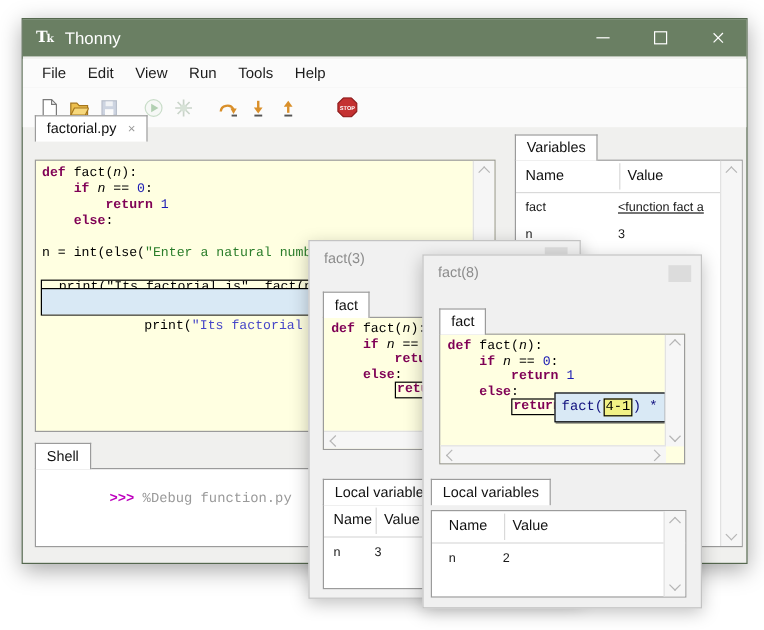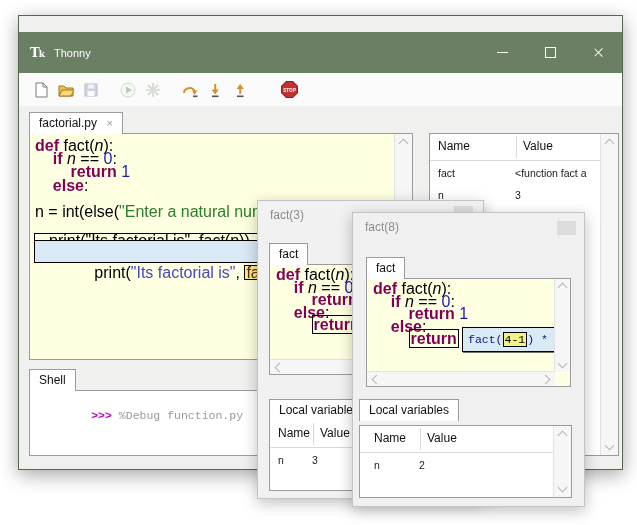--- a/index.html
+++ b/index.html
@@ -2,24 +2,24 @@
 <html><head>
 <meta charset="utf-8">
 <style>
   html,body{margin:0;padding:0;}
   body{width:637px;height:525px;background:#ffffff;font-family:"Liberation Sans",sans-serif;position:relative;overflow:hidden;}
   .stage{position:absolute;inset:0;}
 
   
   .app-window{position:absolute;left:18px;top:15px;width:603px;height:453px;background:#f0f0ee;
     border:1px solid #55684f;box-shadow:0 5px 18px rgba(0,0,0,.35);z-index:1;}
-  .titlebar{position:absolute;left:0;top:0;width:100%;height:41px;background:#6a7f63;display:flex;align-items:center;margin-top:16px;}
+  .titlebar{position:absolute;left:0;top:0;width:100%;height:31px;background:#6a7f63;display:flex;align-items:center;}
   .app-logo{color:#fff;font-family:"DejaVu Serif",serif;font-size:13px;font-weight:bold;margin-left:11px;letter-spacing:-1px;}
   .app-logo small{font-size:9px;}
-  .win-title{color:#ffffff;font-size:11px;margin-left:10px;}
+  .win-title{color:#ffffff;font-size:14px;margin-left:10px;}
   .win-controls{margin-left:auto;display:flex;height:100%;}
   .wbtn{width:48px;height:100%;display:flex;align-items:center;justify-content:center;}
   .g-min{width:11px;height:1px;background:#fff;display:block;}
   .g-max{width:9px;height:9px;border:1px solid #fff;display:block;}
   .g-close{position:relative;width:11px;height:11px;display:block;}
   .g-close::before,.g-close::after{content:"";position:absolute;left:5px;top:0;width:1.4px;height:11px;background:#fff;}
   .g-close::before{transform:rotate(45deg);} .g-close::after{transform:rotate(-45deg);}
 
   .menubar{position:absolute;left:0;top:33px;width:100%;height:24px;background:#fbfbfb;display:flex;align-items:center;padding-left:7px;box-sizing:border-box;}
   .menu-item{font-size:12.5px;color:#1c1c1c;padding:3px 9px;}
@@ -28,21 +28,21 @@
   .tbtn{width:22px;height:22px;display:flex;align-items:center;justify-content:center;margin-right:3px;}
   .tb-gap{width:12px;}
   .dim{opacity:.42;filter:grayscale(25%);}
 
   
   .tab{position:absolute;background:#ffffff;border:1px solid #9b9b9b;border-bottom:none;padding:3px 9px 4px 9px;font-size:12px;color:#111;z-index:3;}
   .panel{position:absolute;border:1px solid #9b9b9b;box-sizing:border-box;background:#fff;}
 
   
   .editor-panel{left:10px;top:117px;width:384px;height:227px;background:#ffffe1;overflow:hidden;}
-  .code{font-family:Liberation Sans, sans-serif;font-size:16px;color:#000;}
+  .code{font-family:Liberation Mono, monospace;font-size:11px;color:#000;}
   .ed-code{position:absolute;left:5px;top:5px;right:18px;}
   .ed-code .cl{height:13.2px;line-height:13.2px;white-space:pre;}
   .cl{white-space:pre;}
   .t-kw{color:#7f0055;font-weight:bold;}
   .t-pl{color:#000;}
   .t-num{color:#1c1cb4;}
   .t-str{color:#2a7d2a;}
   .t-strb{color:#4646c8;}
   .t-param{color:#000;font-style:italic;}
   .t-fn{color:#6b2412;}
@@ -109,20 +109,29 @@
           </div>
         <div class="wbtn">
             <span class="g-max"></span>
           </div>
         <div class="wbtn">
             <span class="g-close"></span>
           </div>
       </div>
     </div>
 
+    <div class="menubar">
+
+    <span class="menu-item">File</span>
+        <span class="menu-item">Edit</span>
+        <span class="menu-item">View</span>
+        <span class="menu-item">Run</span>
+        <span class="menu-item">Tools</span>
+        <span class="menu-item">Help</span>
+      </div>
 
     <div class="toolbar">
       <div class="tbtn">
         <svg width="16" height="16" viewBox="0 0 16 16">
           <path d="M3 1 h7 l4 4 v10 h-11 z" fill="#ffffff" stroke="#7a7a7a" stroke-width="1"></path>
           <path d="M10 1 v4 h4" fill="none" stroke="#7a7a7a" stroke-width="1"></path>
         </svg>
       </div>
       <div class="tbtn">
         <svg width="16" height="16" viewBox="0 0 16 16">
@@ -180,21 +189,21 @@
       <div class="tb-gap"></div>
       <div class="tb-gap"></div>
       <div class="tbtn">
         <svg width="17" height="17" viewBox="0 0 16 16">
           <polygon points="5,0.5 11,0.5 15.5,5 15.5,11 11,15.5 5,15.5 0.5,11 0.5,5" fill="#c43131" stroke="#8e1f1f"></polygon>
           <text x="8" y="10" font-size="4.4" font-weight="bold" fill="#ffffff" text-anchor="middle" font-family="Liberation Sans, sans-serif">STOP</text>
         </svg>
       </div>
     </div>
 
-    <div class="tab" style="left:10px;top:96px;">
+    <div class="tab" style="left:10px;top:80px;">
       <span>factorial.py</span>
       <span style="color:#999;margin-left:6px;font-size:11px;">×</span>
     </div>
     <div class="panel editor-panel">
       <div class="ed-code code">
           <div class="cl"><span class="t-kw">def</span><span class="t-pl"> fact(</span><span class="t-param">n</span><span class="t-pl">):</span></div>
           <div class="cl"><span class="t-pl">    </span><span class="t-kw">if</span><span class="t-pl"> </span><span class="t-param">n</span><span class="t-pl"> == </span><span class="t-num">0</span><span class="t-pl">:</span></div>
           <div class="cl"><span class="t-pl">        </span><span class="t-kw">return</span><span class="t-pl"> </span><span class="t-num">1</span></div>
           <div class="cl"><span class="t-pl">    </span><span class="t-kw">else</span><span class="t-pl">:</span></div>
           <div class="cl">&nbsp;</div>
@@ -209,31 +218,34 @@
           <span><span class="t-pl">  print(</span><span class="t-strb">"Its factorial is"</span><span class="t-pl">, </span></span><span class="valuebox"><span class="t-fn">fact(</span><span class="t-num">3</span><span class="t-fn">)</span></span><span><span class="t-pl">)</span></span>
         </div>
       </div>
 
       <div class="sb-v">
         <span class="chev chev-up" style="left:5px;top:6px;"></span>
         <span class="chev chev-down" style="left:5px;bottom:6px;"></span>
       </div>
     </div>
 
+    <div class="tab" style="left:410px;top:96px;">
+      <span>Variables</span>
+    </div>
     <div class="panel vars-panel">
       <div class="grid-head">
         <span style="position:absolute;left:8px;top:5px;">Name</span>
         <span style="position:absolute;left:93px;top:5px;">Value</span>
         <span class="col-sep" style="left:86px;"></span>
       </div>
       <div class="grid-rows">
 
           <div class="grid-row">
             <span class="gname" style="width:77px;">fact</span>
-            <span class="gval" style="width:88px;">&lt;function fact a</span>
+            <span class="gval" style="width:88px;text-decoration:underline;">&lt;function fact a</span>
           </div>
 
           <div class="grid-row">
             <span class="gname" style="width:77px;">n</span>
             <span class="gval" style="width:88px;">3</span>
           </div>
         </div>
       <div class="sb-v">
         <span class="chev chev-up" style="left:5px;top:6px;"></span>
         <span class="chev chev-down" style="left:5px;bottom:6px;"></span>

